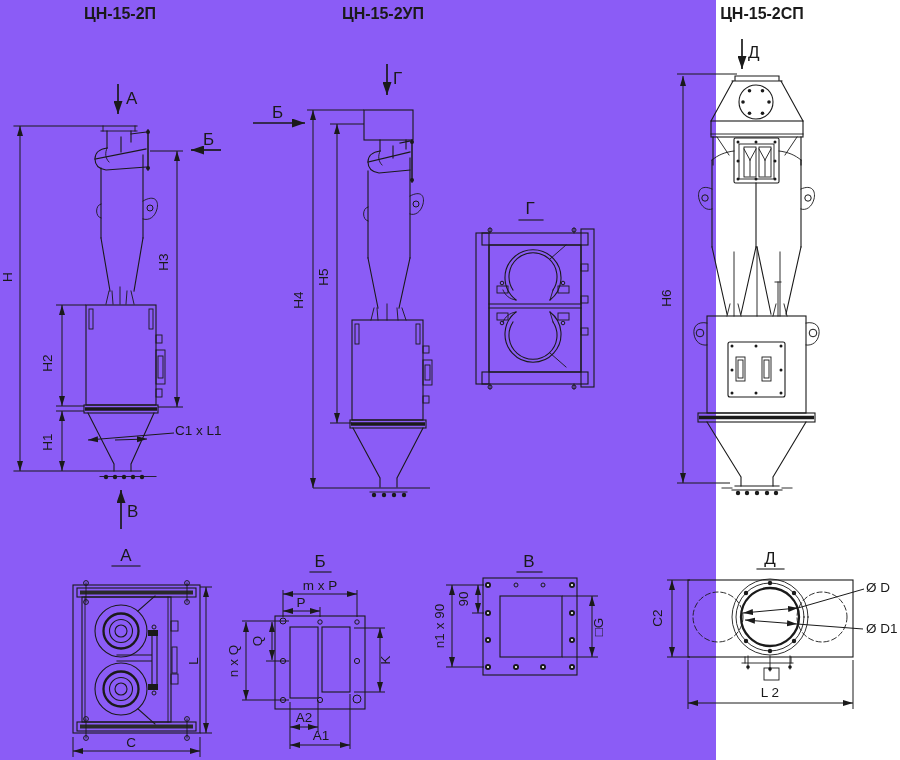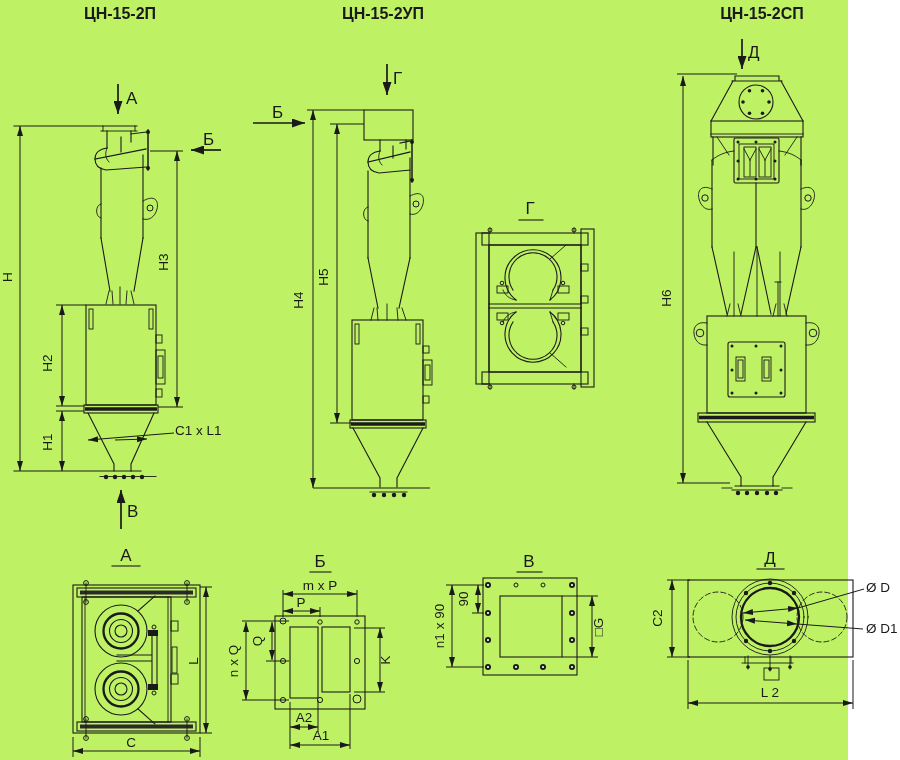--- a/index.html
+++ b/index.html
@@ -1,16 +1,16 @@
 <!DOCTYPE html>
 <html><head>
 <meta charset="utf-8">
 <style>
   html,body{margin:0;padding:0;background:#ffffff;}
-  .stage{width:848px;height:760px;background:#bef264;position:relative;font-family:"Liberation Sans","DejaVu Sans",sans-serif;}
+  .stage{width:716px;height:760px;background:#8b5cf6;position:relative;font-family:"Liberation Sans","DejaVu Sans",sans-serif;}
   svg text{fill:#1a1a1a;font-family:"Liberation Sans","DejaVu Sans",sans-serif;}
   .t-model{font-size:16px;font-weight:bold;}
   .t-sec{font-size:17px;}
   .t-dim{font-size:13.5px;}
   .ln{stroke:#1a1a1a;stroke-width:1.1;fill:none;stroke-linecap:square;}
   .thin{stroke-width:0.9;}
   .med{stroke-width:1.5;}
   .bold2{stroke-width:2.3;}
   .bar{stroke:#1a1a1a;stroke-width:3.6;fill:none;}
   .bar4{stroke:#2a2a2a;stroke-width:4.2;fill:none;}

